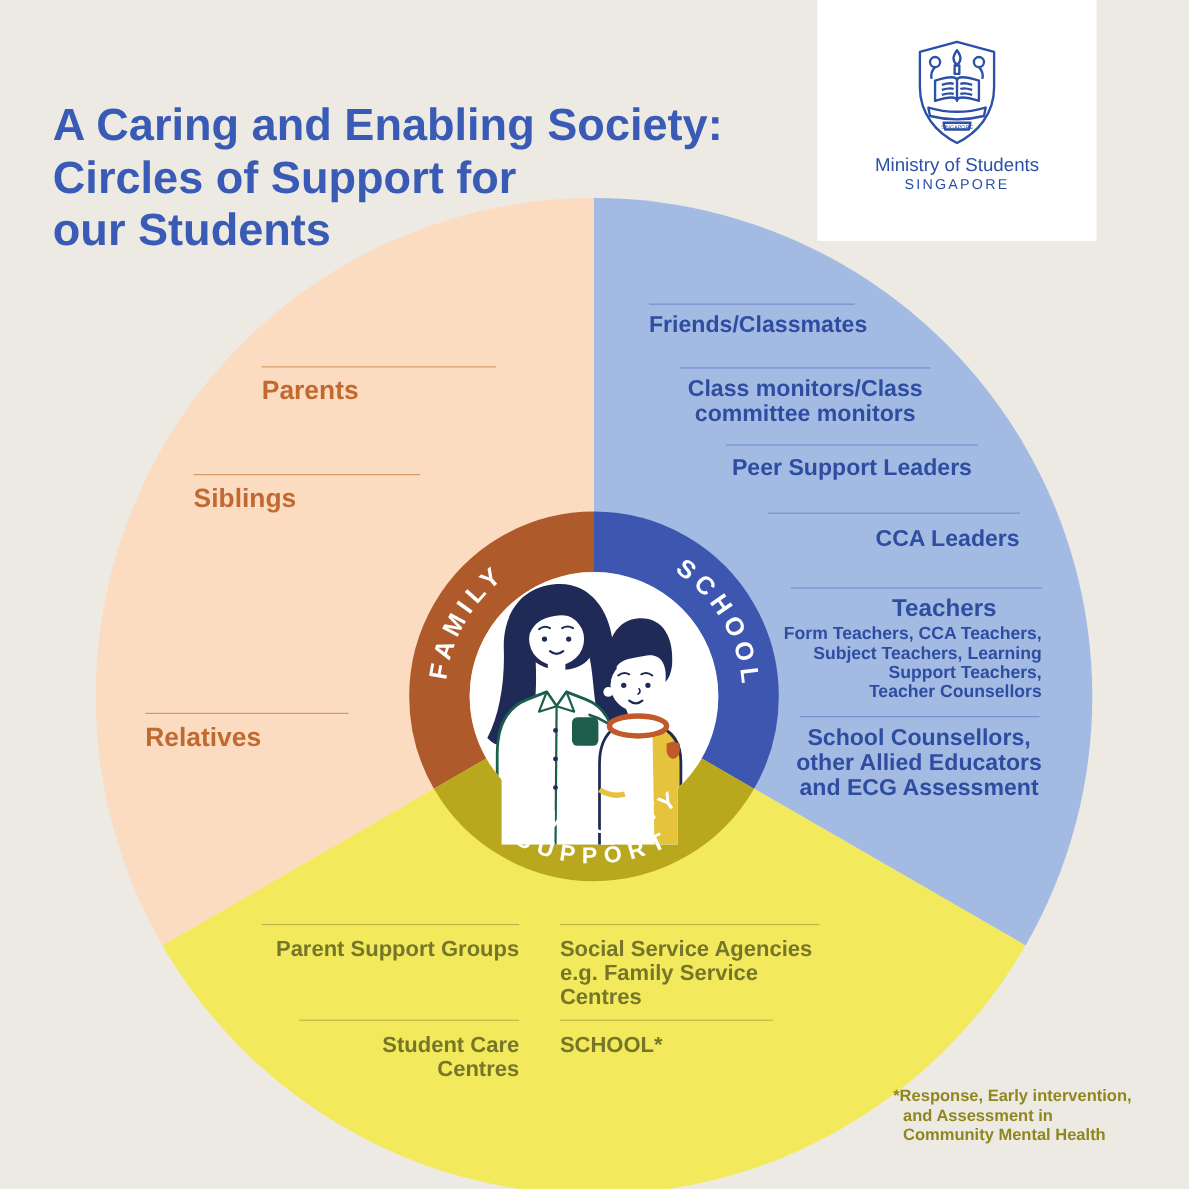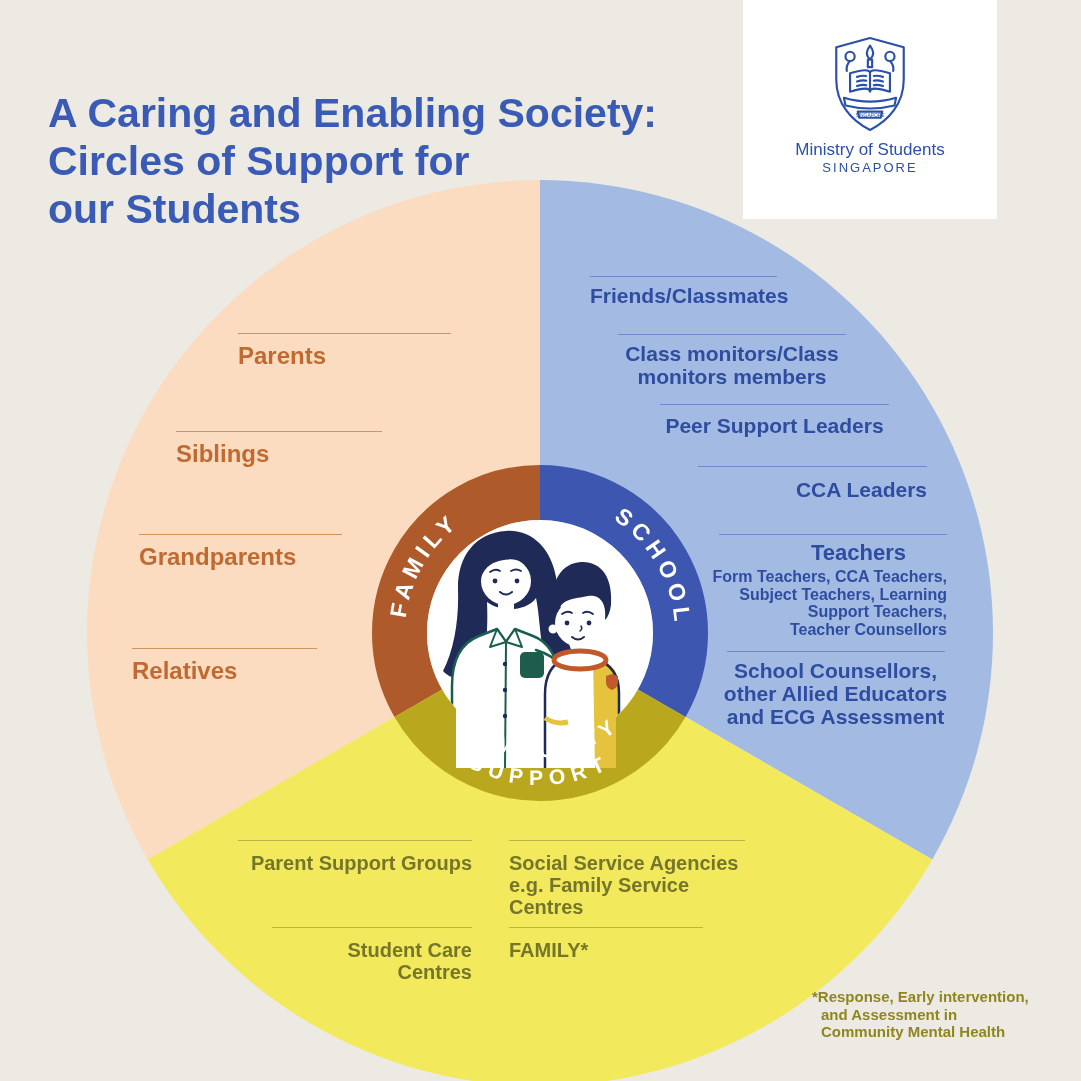--- a/index.html
+++ b/index.html
@@ -145,37 +145,33 @@
   </svg>
 
   <div class="item fam t-left" style="left:238px;top:333px;width:213px;">
     <div class="rule"></div>
     <div class="txt pad9">Parents</div>
   </div>
   <div class="item fam t-left" style="left:176px;top:431px;width:206px;">
     <div class="rule"></div>
     <div class="txt pad9">Siblings</div>
   </div>
-  <div class="item fam t-left" style="left:139px;top:534px;width:203px;">
-    <div class="rule"></div>
-    <div class="txt pad9">Grandparents</div>
-  </div>
   <div class="item fam t-left" style="left:132px;top:648px;width:185px;">
     <div class="rule"></div>
     <div class="txt pad9">Relatives</div>
   </div>
 
   <div class="item sch t-left" style="left:590px;top:276px;width:187px;">
     <div class="rule"></div>
     <div class="txt pad7">Friends/Classmates</div>
   </div>
   <div class="item sch t-center" style="left:612px;top:334px;width:240px;">
     <div class="rule" style="width:228px;margin:0 auto;"></div>
     <div class="txt pad7">Class monitors/Class</div>
-    <div>monitors members</div>
+    <div>committee monitors</div>
   </div>
   <div class="item sch t-center" style="left:660px;top:404px;width:229px;">
     <div class="rule"></div>
     <div class="txt pad9">Peer Support Leaders</div>
   </div>
   <div class="item sch t-right" style="left:698px;top:466px;width:229px;">
     <div class="rule"></div>
     <div class="txt pad11">CCA Leaders</div>
   </div>
   <div class="item sch t-right" style="left:700px;top:534px;width:247px;">
@@ -201,21 +197,21 @@
     <div class="rule" style="width:236px;"></div>
     <div class="txt pad11">Social Service Agencies</div>
     <div>e.g. Family Service Centres</div>
   </div>
   <div class="item com t-right" style="left:272px;top:927px;width:200px;">
     <div class="rule"></div>
     <div class="txt pad11">Student Care Centres</div>
   </div>
   <div class="item com t-left" style="left:509px;top:927px;width:200px;">
     <div class="rule" style="width:194px;"></div>
-    <div class="txt pad11">FAMILY*</div>
+    <div class="txt pad11">SCHOOL*</div>
   </div>
 
   <div class="footnote">
     <div>*Response, Early intervention,</div>
     <div class="cont">and Assessment in</div>
     <div class="cont">Community Mental Health</div>
   </div>
 
 </div>
 

